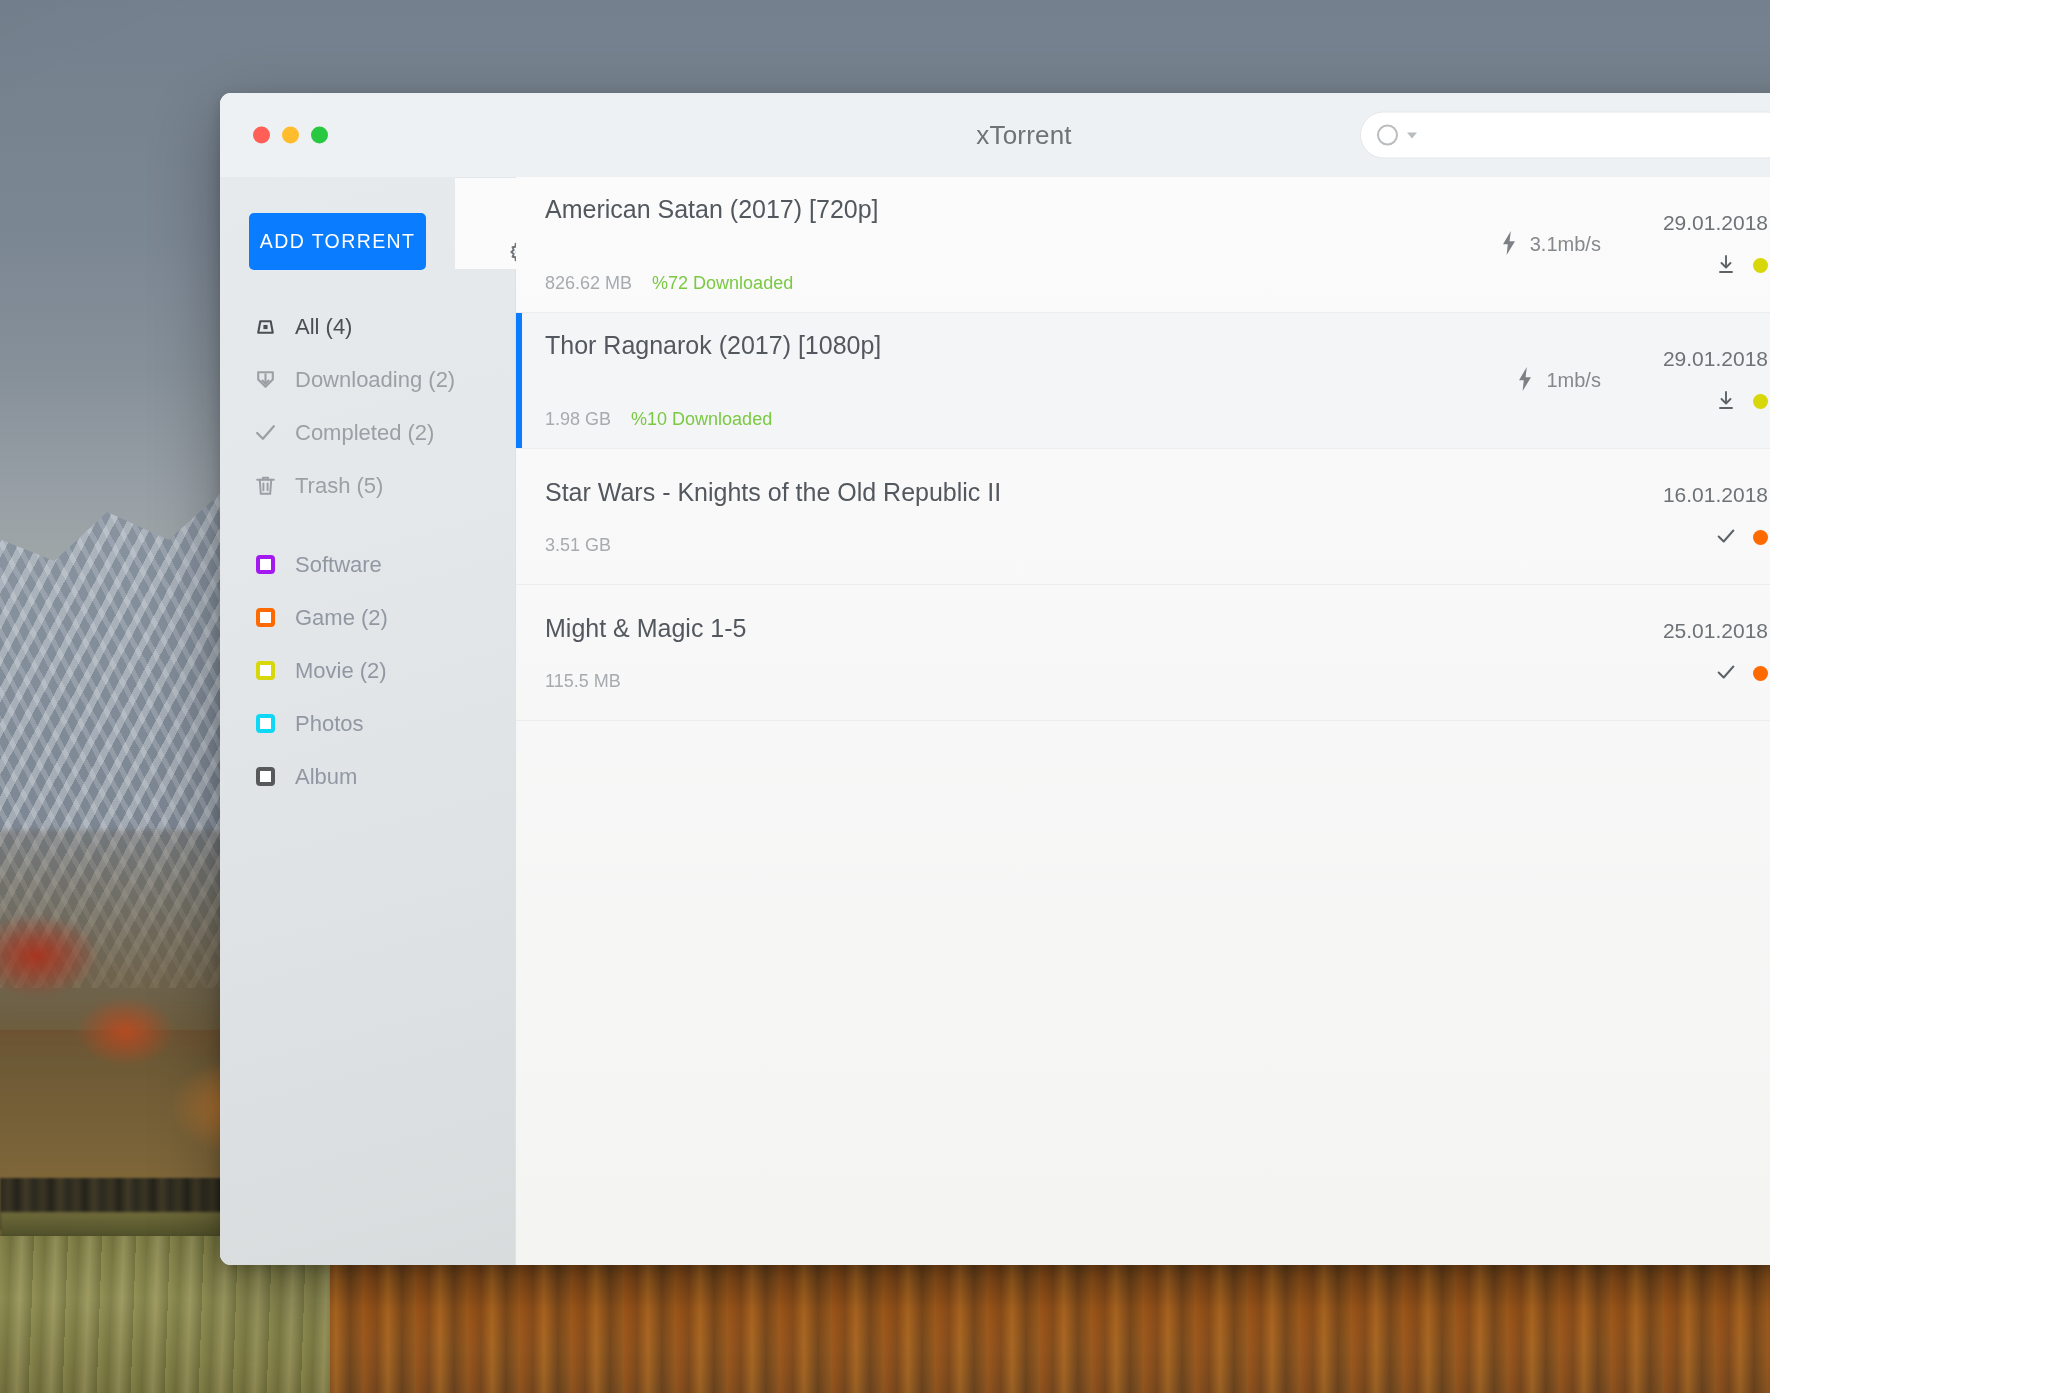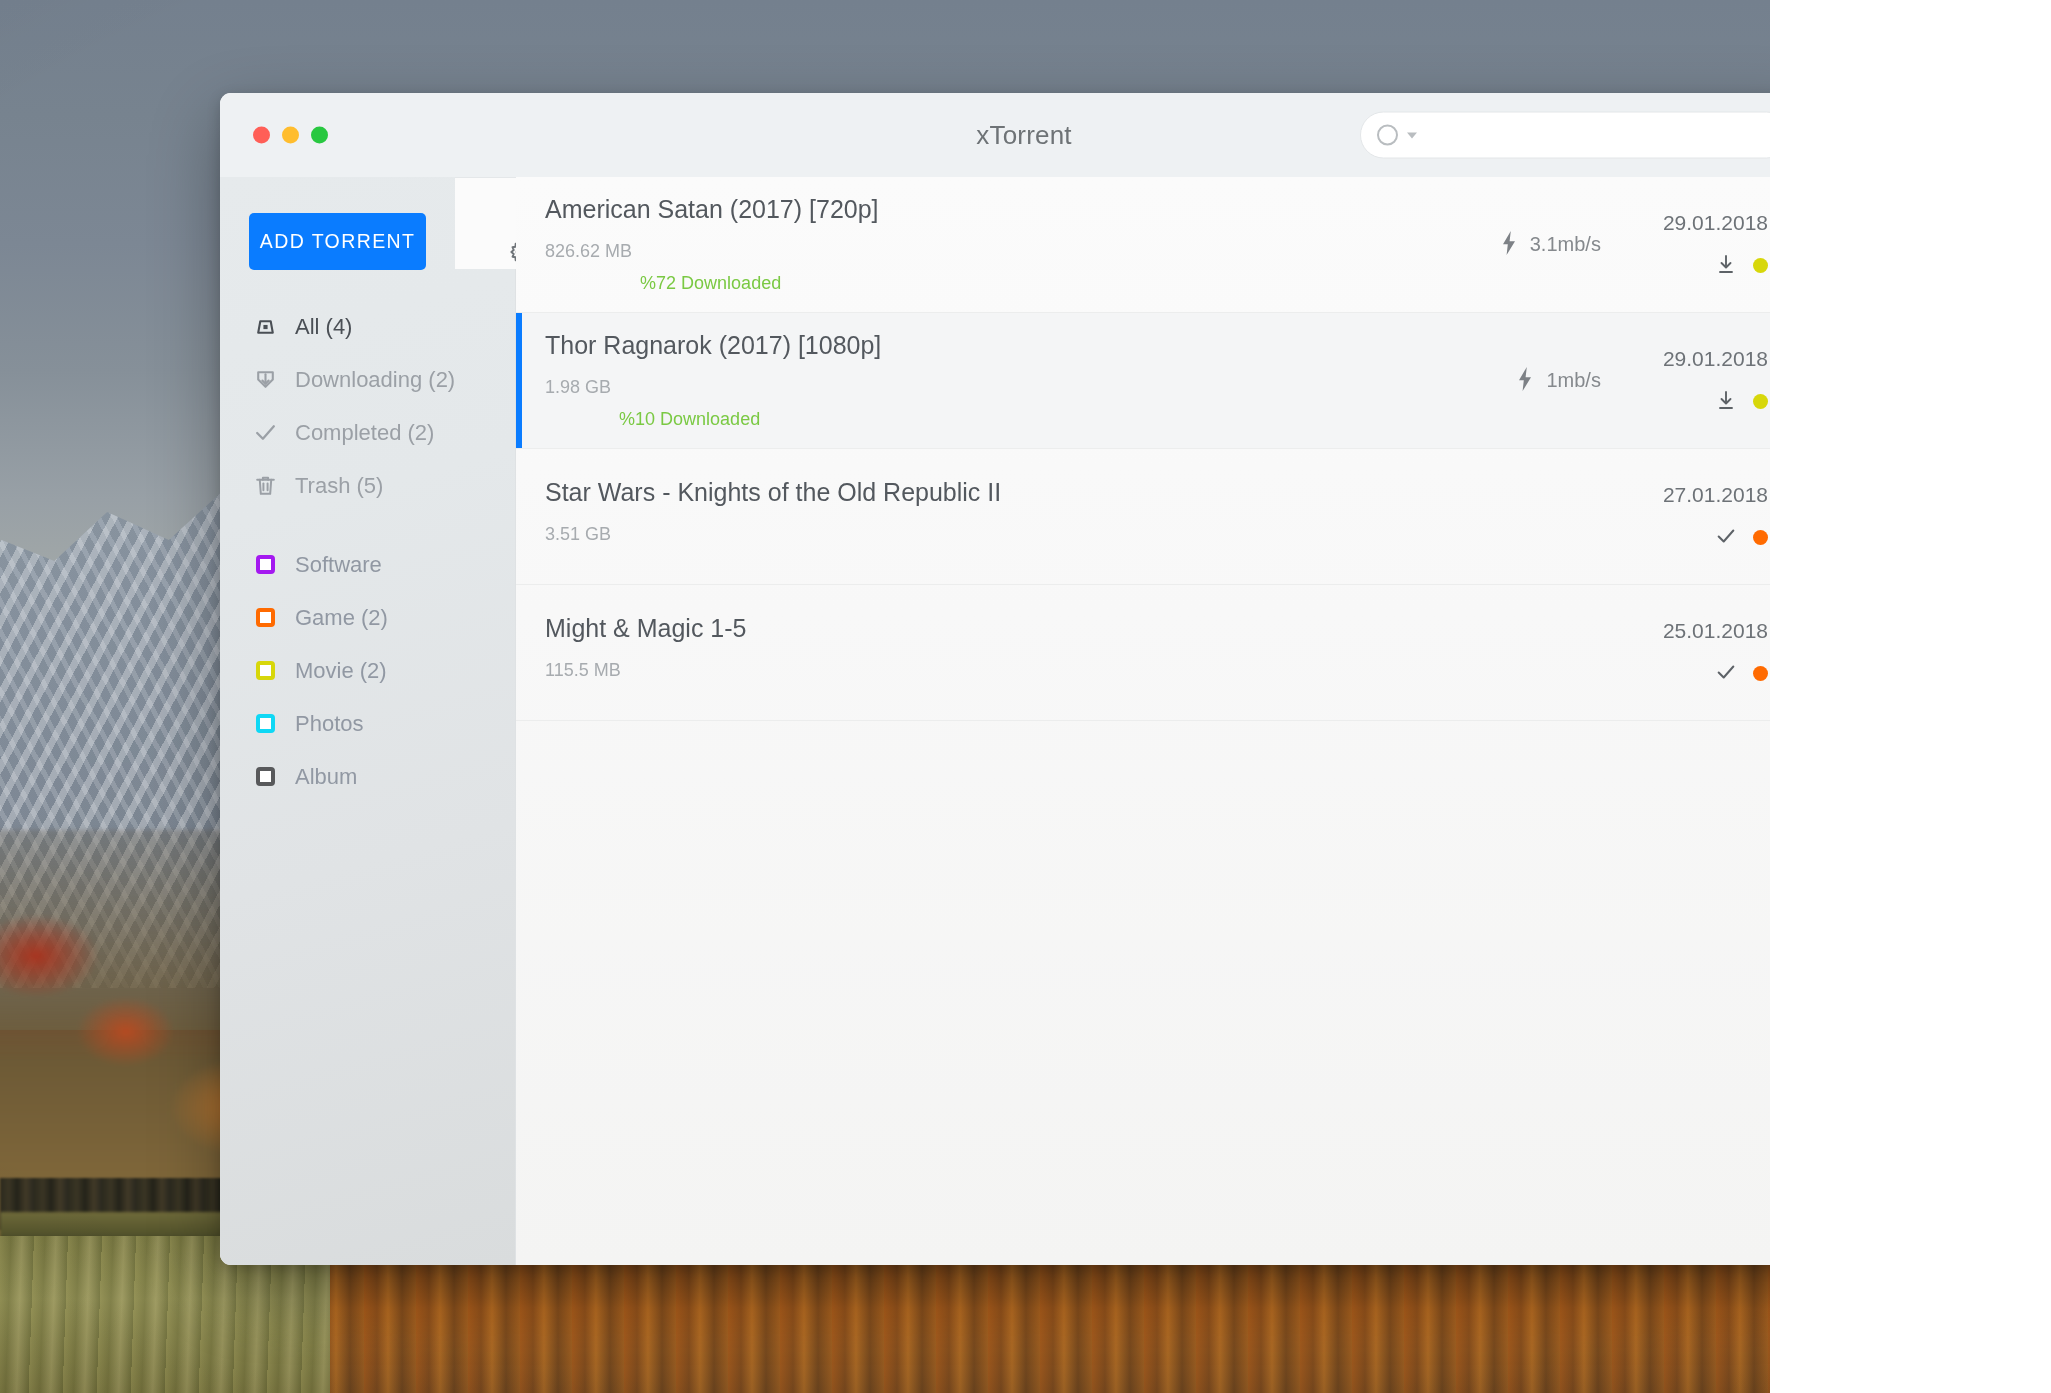--- a/index.html
+++ b/index.html
@@ -331,22 +331,22 @@
   .row-title {
     font-size: 25px;
     color: #53585e;
     margin-bottom: 17px;
     white-space: nowrap;
     overflow: hidden;
     text-overflow: ellipsis;
   }
   .row-meta {
     display: flex;
-    align-items: flex-start;
-    gap: 8px;
+    align-items: flex-end;
+    gap: 20px;
   }
   .row-size { font-size: 18px; color: #a7abaf; }
   .row-progress { font-size: 18px; color: #7ac943; margin-top: 32px; }
   .row-speed {
     display: flex;
     align-items: center;
     gap: 11px;
     margin-right: 62px;
     flex: 0 0 auto;
   }
@@ -569,21 +569,21 @@
 
         <div class="torrent-row">
           <div class="row-main">
             <div class="row-title">Star Wars - Knights of the Old Republic II</div>
             <div class="row-meta">
               <span class="row-size">3.51 GB</span>
               <span class="row-progress"></span>
             </div>
           </div>
           <div class="row-right">
-            <span class="row-date">27.01.2018</span>
+            <span class="row-date">16.01.2018</span>
             <span class="row-status">
               <span>
                 <svg width="22" height="22" viewBox="0 0 24 24" fill="none" stroke="#5d6267" stroke-width="2.2" stroke-linecap="round" stroke-linejoin="round">
                   <path d="M4 12.5 L9.5 18 L20 6"></path>
                 </svg>
               </span>
               <span class="status-dot" id="dot-2" style="background: rgb(255, 106, 0);"></span>
             </span>
           </div>
         </div>

